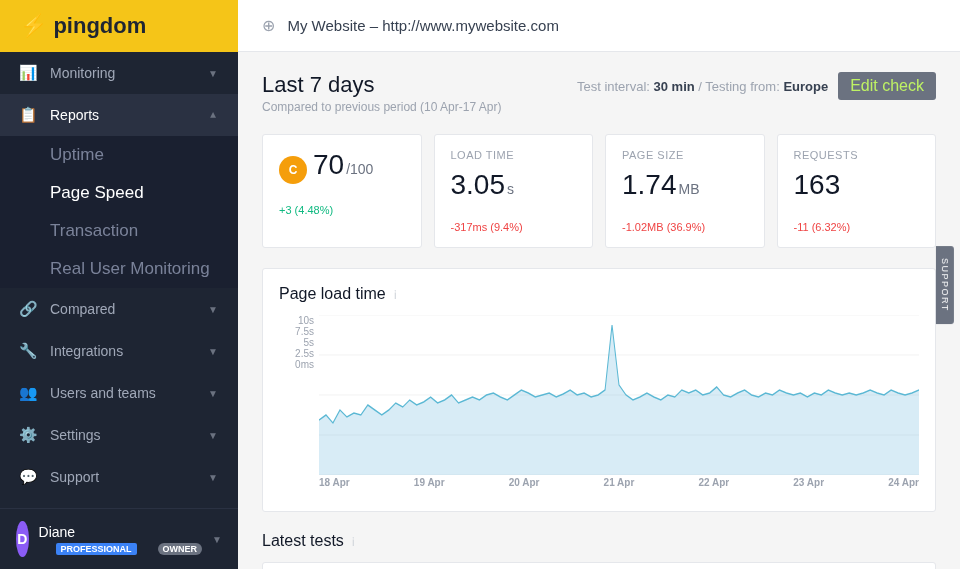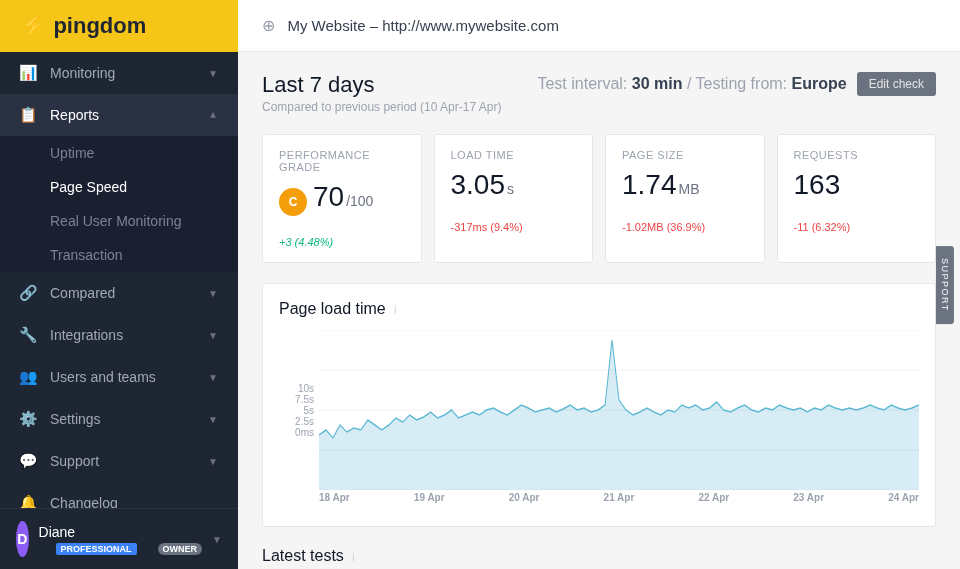--- a/index.html
+++ b/index.html
@@ -48,21 +48,21 @@
     .nav-item-left { display: flex; align-items: center; gap: 12px; }
     .nav-icon { width: 18px; height: 18px; display: flex; align-items: center; justify-content: center; font-size: 15px; }
     .chevron { font-size: 10px; color: #6b7280; }
     .chevron-up { transform: rotate(180deg); }
 
     
     .sub-nav { background: #1a2030; }
     .sub-nav-item {
       padding: 9px 20px 9px 50px;
       color: #7a8299;
-      font-size: 14px;
+      font-size: 17px;
       cursor: pointer;
     }
     .sub-nav-item.active { color: #ffffff; font-weight: 500; }
 
     
     .sidebar-footer {
       padding: 12px 16px;
       border-top: 1px solid #2a3142;
       display: flex;
       align-items: center;
@@ -133,21 +133,21 @@
       background: white;
       border: 1px solid #e5e7eb;
       border-radius: 3px;
       padding: 14px 16px;
       position: relative;
     }
     .stat-card-title { font-size: 11px; color: #9ca3af; text-transform: uppercase; letter-spacing: 0.5px; margin-bottom: 8px; }
     .stat-card-value { font-size: 28px; font-weight: 300; color: #111827; display: flex; align-items: baseline; gap: 2px; }
     .stat-unit { font-size: 14px; color: #6b7280; }
     .stat-change { font-size: 11px; margin-top: 20px; }
-    .stat-change.positive { color: #10b981; font-style: italic; }
+    .stat-change.positive { color: #10b981; }
     .stat-change.negative { color: #ef4444; }
     .grade-circle {
       width: 28px;
       height: 28px;
       border-radius: 50%;
       background: #f59e0b;
       display: inline-flex;
       align-items: center;
       justify-content: center;
       color: white;
@@ -156,28 +156,28 @@
       margin-right: 4px;
     }
 
     
     .test-interval-bar {
       display: flex;
       align-items: flex-start;
       justify-content: space-between;
       margin-bottom: 4px;
     }
-    .test-interval-info { font-size: 16px; color: #9ca3af; text-align: right; }
+    .test-interval-info { font-size: 13px; color: #9ca3af; text-align: right; }
     .test-interval-info strong { color: #374151; }
     .edit-check-btn {
       background: #6b7280;
-      color: #e5e5e5;
+      color: #bef264;
       border: none;
       padding: 5px 12px;
-      font-size: 12px;
+      font-size: 16px;
       border-radius: 3px;
       cursor: pointer;
       margin-left: 10px;
     }
 
     
     .section-header {
       display: flex;
       align-items: center;
       gap: 8px;
@@ -198,21 +198,21 @@
       height: 180px;
     }
     .chart-y-labels {
       position: absolute;
       left: 0;
       top: 0;
       bottom: 20px;
       width: 35px;
       display: flex;
       flex-direction: column;
-      justify-content: center;
+      justify-content: flex-start;
       align-items: flex-end;
     }
     .chart-y-label { font-size: 10px; color: #9ca3af; }
     .chart-plot {
       position: absolute;
       left: 40px;
       right: 0;
       top: 0;
       bottom: 20px;
     }
@@ -261,22 +261,22 @@
     <div class="nav-item reports-active">
       <div class="nav-item-left">
         <span class="nav-icon">📋</span>
         <span>Reports</span>
       </div>
       <span class="chevron chevron-up">▼</span>
     </div>
     <div class="sub-nav">
       <div class="sub-nav-item">Uptime</div>
       <div class="sub-nav-item active">Page Speed</div>
+      <div class="sub-nav-item">Transaction</div>
       <div class="sub-nav-item">Real User Monitoring</div>
-      <div class="sub-nav-item">Transaction</div>
     </div>
 
     <div class="nav-item">
       <div class="nav-item-left">
         <span class="nav-icon">🔗</span>
         <span>Compared</span>
       </div>
       <span class="chevron">▼</span>
     </div>
 
@@ -356,21 +356,20 @@
           <span>/ Testing from:</span>
           <strong>Europe</strong>
         </span>
         <button class="edit-check-btn">Edit check</button>
       </div>
     </div>
 
     <div class="stats-row">
 
       <div class="stat-card">
-        <div class="stat-card-title">Performance grade</div>
         <div class="stat-card-value">
           <span class="grade-circle">C</span>
           <span>70</span>
           <span class="stat-unit">/100</span>
         </div>
         <div class="stat-change positive">+3 (4.48%)</div>
       </div>
 
       <div class="stat-card">
         <div class="stat-card-title">Load time</div>

